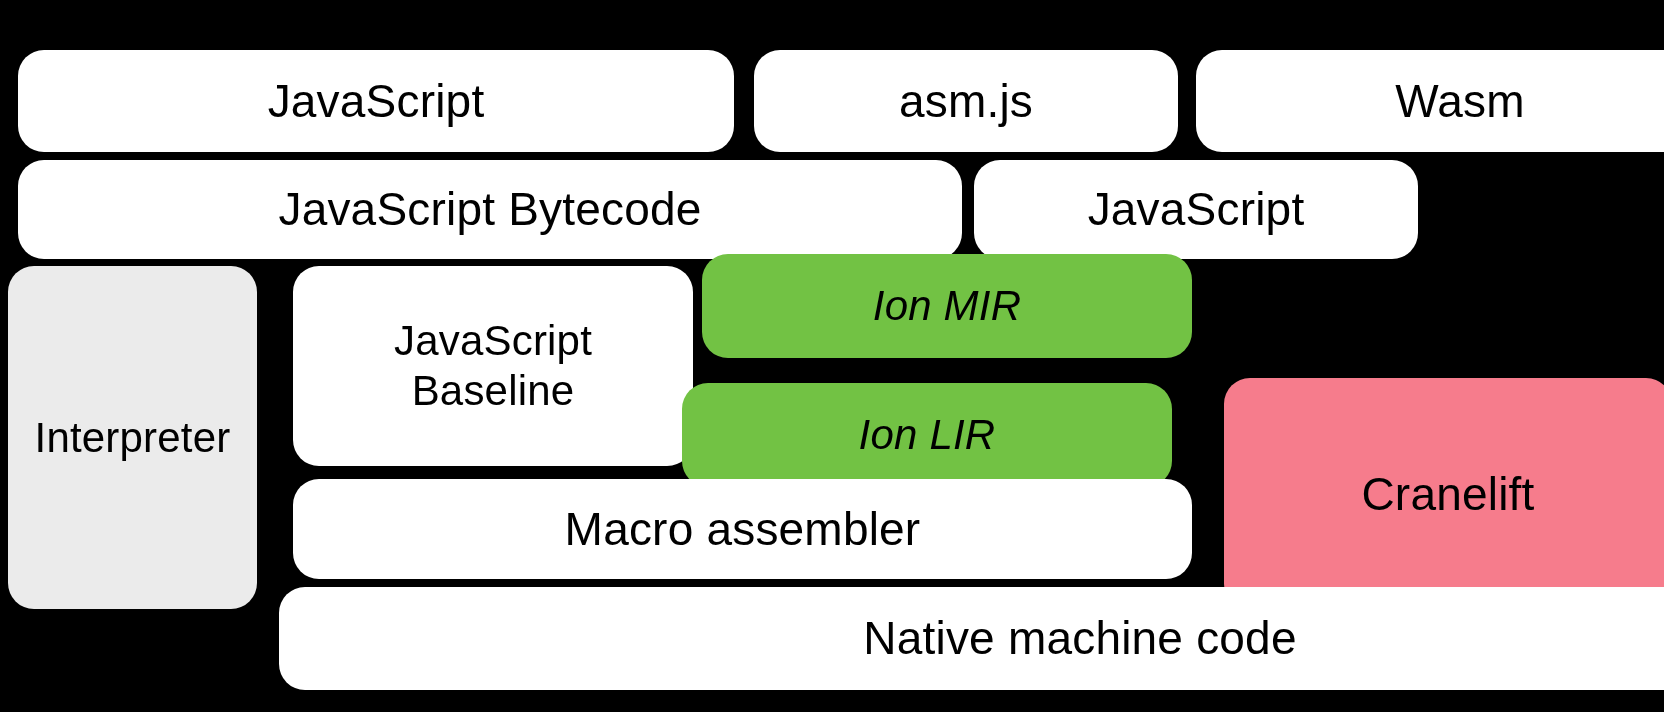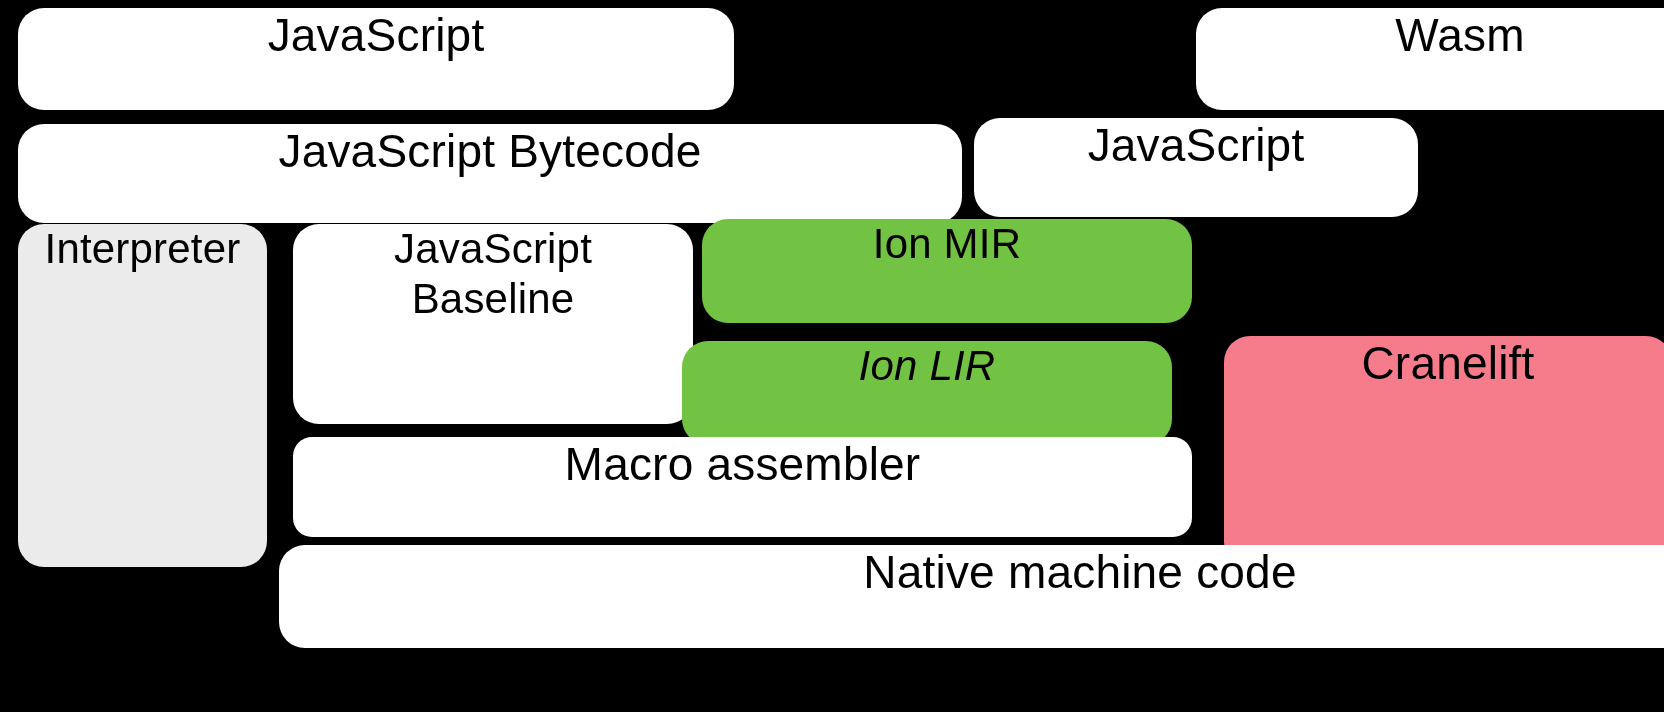--- a/index.html
+++ b/index.html
@@ -16,28 +16,29 @@
     width: 1664px;
     height: 712px;
     background: #000000;
     overflow: hidden;
   }
   .node {
     position: absolute;
     box-sizing: border-box;
     border-radius: 26px;
     display: flex;
-    align-items: flex-start;
+    align-items: center;
     justify-content: center;
     text-align: center;
     color: #000000;
     line-height: 1.18;
     white-space: pre-line;
     letter-spacing: 0.2px;
     user-select: none;
+    margin-top: 42px;
   }
   .node .label {
     display: block;
     padding: 0 10px;
   }
   
   .fill-white { background: #FFFFFF; }
   .fill-gray  { background: #EBEBEB; }
   .fill-green { background: #72C244; }
   .fill-pink  { background: #F67C8C; }
@@ -48,55 +49,58 @@
 </style>
 </head>
 <body>
 
 <div id="stage">
 
   <div class="node fill-white t-xl" style="left:18px; top:8px; width:716px; height:102px;">
     <span class="label">JavaScript</span>
   </div>
 
+  <div class="node fill-white t-xl" style="left:754px; top:8px; width:424px; height:102px;">
+    <span class="label">asm.js</span>
+  </div>
 
   <div class="node fill-white t-xl" style="left:1196px; top:8px; width:528px; height:102px;">
     <span class="label">Wasm</span>
   </div>
 
-  <div class="node fill-white t-xl" style="left:18px; top:124px; width:944px; height:99px;">
+  <div class="node fill-white t-xl" style="left:18px; top:118px; width:944px; height:99px;">
     <span class="label">JavaScript Bytecode</span>
   </div>
 
   <div class="node fill-white t-xl" style="left:974px; top:118px; width:444px; height:99px;">
     <span class="label">JavaScript</span>
   </div>
 
-  <div class="node fill-gray t-lg" style="left:18px; top:224px; width:249px; height:343px;">
+  <div class="node fill-gray t-lg" style="left:8px; top:224px; width:249px; height:343px;">
     <span class="label">Interpreter</span>
   </div>
 
   <div class="node fill-white t-lg" style="left:293px; top:224px; width:400px; height:200px;">
     <span class="label">JavaScript
 Baseline</span>
   </div>
 
-  <div class="node fill-green t-lg" style="left:702px; top:219px; width:490px; height:104px;">
+  <div class="node fill-green t-lg" style="left:702px; top:212px; width:490px; height:104px;font-style:italic;">
     <span class="label">Ion MIR</span>
   </div>
 
   <div class="node fill-green t-lg" style="left:682px; top:341px; width:490px; height:104px;font-style:italic;">
     <span class="label">Ion LIR</span>
   </div>
 
   <div class="node fill-pink t-xl" style="left:1224px; top:336px; width:448px; height:232px;">
     <span class="label">Cranelift</span>
   </div>
 
-  <div class="node fill-white t-xl" style="left:293px; top:437px; width:899px; height:100px;border-radius:19px;">
+  <div class="node fill-white t-xl" style="left:293px; top:437px; width:899px; height:100px;">
     <span class="label">Macro assembler</span>
   </div>
 
   <div class="node fill-white t-xl" style="left:279px; top:545px; width:1602px; height:103px;">
     <span class="label">Native machine code</span>
   </div>
 
 </div>
 
 </body></html>

